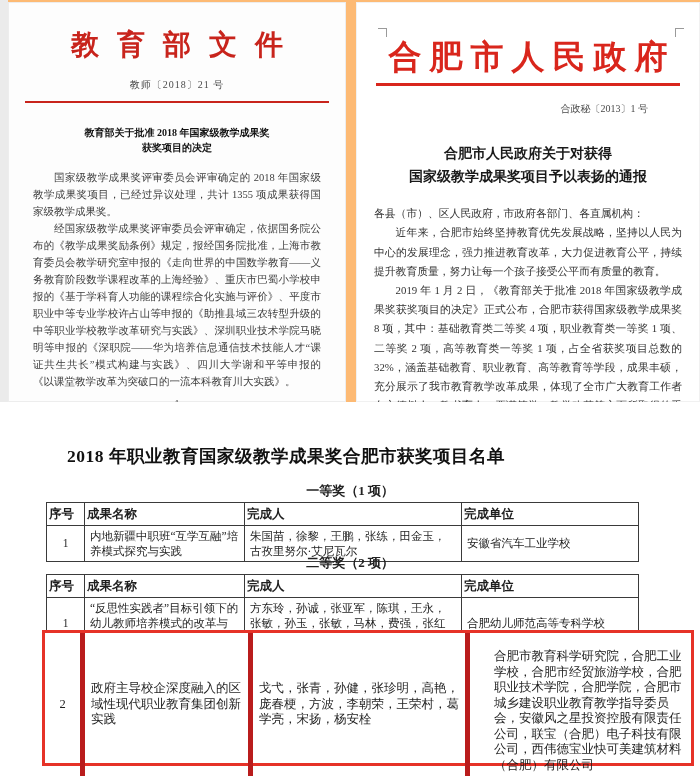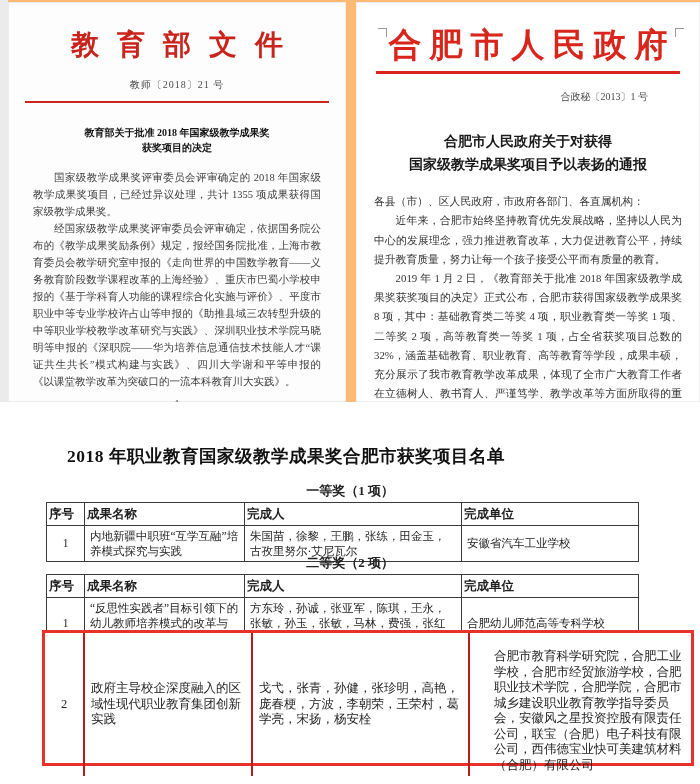--- a/index.html
+++ b/index.html
@@ -26,21 +26,21 @@
   .moe-rule { height:2px; background:#c8241c; margin:9px -8px 0 -8px; }
   .moe-heading { text-align:center; font-weight:bold; font-size:10px; line-height:1.55; margin-top:22px; color:#111; }
   .moe-body { margin-top:13px; font-size:10.5px; line-height:1.62; text-align:justify; color:#3c3c3c; }
   .moe-body p { text-indent:2em; }
   .moe-footer { text-align:center; font-size:10px; color:#444; margin-top:8px; }
 
   
   .page-right {
     position:absolute; left:356px; top:2px; width:344px; height:400px;
     background:#ffffff; box-shadow:0 0 0 1px #f1f1f1 inset;
-    padding:24px 18px 0 18px;
+    padding:36px 18px 0 18px;
   }
   .crop-mark { position:absolute; width:9px; height:9px; border-color:#9a9a9a; border-style:solid; }
   .crop-tl { left:22px; top:26px; border-width:1px 1px 0 0; }
   .crop-tr { right:16px; top:26px; border-width:1px 0 0 1px; }
   .gov-title {
     text-align:center; color:#d9261c; font-weight:bold;
     font-size:33px; letter-spacing:8px; text-indent:8px; line-height:1.15;
     font-family:"Liberation Sans","DejaVu Sans",sans-serif;
   }
   .gov-rule { height:3px; background:#d9261c; margin:7px 2px 0 2px; }
@@ -75,21 +75,21 @@
   td.c-no { text-align:center; }
   col.w-no { width:38px; } col.w-name { width:160px; } col.w-people { width:217px; } col.w-org { width:177px; }
 
   
   .hl-row {
     position:absolute; left:42px; top:630px; width:652px; height:136px;
     border:3px solid #e63228; background:#fff;
     display:grid; grid-template-columns:40px 168px 217px 1fr;
     font-size:12.5px; line-height:1.24; color:#1e1e1e;
   }
-  .hl-cell { border-right:2px solid #b91c1c; padding:3px 6px; display:flex; align-items:center; text-align:left; }
+  .hl-cell { border-right:5px solid #b91c1c; padding:3px 6px; display:flex; align-items:center; text-align:left; }
   .hl-cell:last-child { border-right:none; align-items:flex-start; padding-top:16px;margin-left:18px; }
   .hl-no { justify-content:center; }
 </style>
 </head>
 <body>
 
 <div id="canvas">
   <div class="edge-strip"></div>
 
   <div class="page-left">

